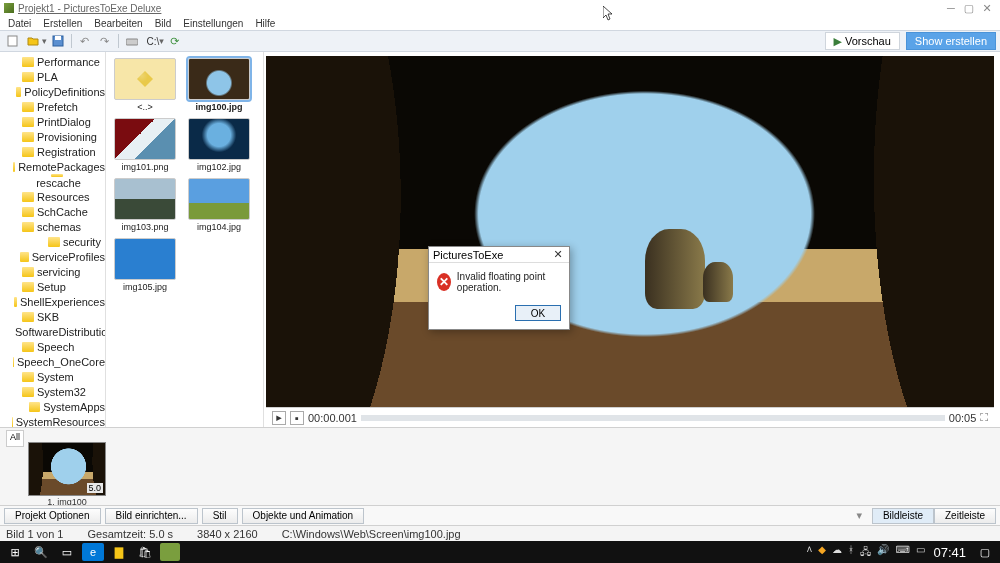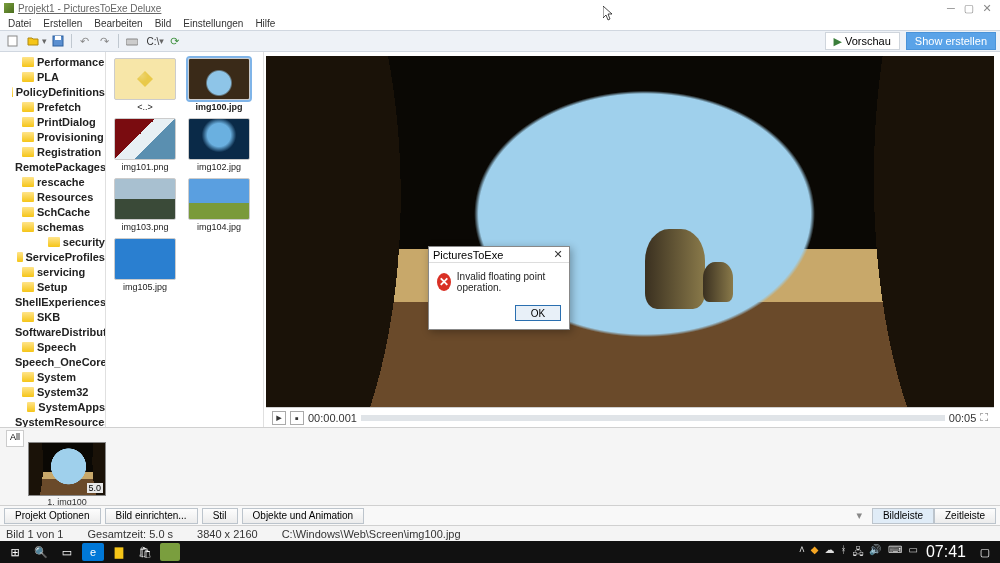--- a/index.html
+++ b/index.html
@@ -22,21 +22,21 @@
 .tb-drop { font-size: 9px; color: #666; margin-left: -2px; }
 .toolbar .spacer { flex: 1; }
 .toolbar .right-btn { height: 18px; padding: 0 8px; display: flex; align-items: center; font-size: 10px; border: 1px solid #cfd5dc; background: #fff; cursor: pointer; }
 .toolbar .right-btn.primary { background: #5aa3e8; color: #fff; border-color: #4a93d8; margin-left: 4px; }
 .toolbar .path { font-size: 10px; color: #333; margin-left: 4px; }
 
 
 .main { flex: 1; display: flex; min-height: 0; }
 
 
-.tree { width: 106px; border-right: 1px solid #e0e0e0; overflow-y: auto; overflow-x: hidden; padding: 2px 0; font-weight: bold; }
+.tree { width: 106px; border-right: 1px solid #e0e0e0; overflow-y: auto; overflow-x: hidden; padding: 2px 0; }
 .tree-node { display: flex; align-items: center; height: 15px; font-size: 10px; color: #222; white-space: nowrap; cursor: pointer; }
 .tree-node .twisty { width: 10px; text-align: center; color: #666; font-size: 9px; }
 .tree-node .folder-icon { width: 12px; height: 10px; background: linear-gradient(#ffe48a,#f5c518); border-radius: 1px; margin-right: 3px; position: relative; }
 
 
 .filegrid { width: 158px; border-right: 1px solid #e0e0e0; padding: 6px; display: flex; flex-wrap: wrap; gap: 6px 8px; align-content: flex-start; overflow-y: auto; }
 .thumb { width: 66px; display: flex; flex-direction: column; align-items: center; cursor: pointer; }
 .thumb .img { width: 62px; height: 42px; background: #000; border: 1px solid #ccc; border-radius: 2px; }
 .thumb.sel .img { outline: 2px solid #7fb4e8; }
 .thumb .lbl { font-size: 9px; color: #222; margin-top: 2px; text-align: center; white-space: nowrap; overflow: hidden; text-overflow: ellipsis; width: 100%; }
@@ -86,21 +86,21 @@
 .bottombar .seg { display:flex; }
 .bottombar .seg .bbtn.active { background:#e0ecf7; }
 
 
 .statusbar { height: 16px; border-top: 1px solid #d0d0d0; display:flex; align-items:center; font-size:10px; color:#333; padding:0 6px; gap: 24px; background:#f4f4f4; }
 
 
 .taskbar { height: 22px; background: #111; display:flex; align-items:center; padding:0 4px; gap:4px; }
 .tb-item { width:22px; height:18px; display:flex; align-items:center; justify-content:center; color:#fff; font-size:11px; cursor:pointer; }
 .taskbar .spacer { flex:1; }
-.taskbar .clock { color:#fff; font-size:16px; padding:0 4px;text-align:right; }
+.taskbar .clock { color:#fff; font-size:13px; padding:0 4px;text-align:right; }
 .taskbar .tray { display:flex; gap:6px; }
 .taskbar .tray span { color:#ddd; font-size:10px; }
 
 
 .modal { position: absolute; left: 428px; top: 246px; width: 142px; background: #fff; border: 1px solid #888; box-shadow: 2px 2px 8px rgba(0,0,0,.3); z-index: 100; }
 .modal-title { height: 16px; background: #fff; border-bottom: 1px solid #ddd; display:flex; align-items:center; padding:0 4px; font-size:10px; }
 .modal-title .x { margin-left:auto; width:14px; height:14px; display:flex; align-items:center; justify-content:center; cursor:pointer; font-size:11px; color:#333; }
 .modal-body { padding: 8px; display:flex; align-items:center; gap:6px; }
 .err-icon { width:18px; height:18px; border-radius:50%; background:#d93025; color:#fff; display:flex; align-items:center; justify-content:center; font-weight:bold; font-size:12px; }
 .modal-body .msg { font-size:10px; color:#222; }
@@ -204,21 +204,21 @@
       <div class="tree-node" style="padding-left: 12px;">
         <span class="twisty"></span>
         <span class="folder-icon"></span>
         <span>Registration</span>
       </div>
       <div class="tree-node" style="padding-left: 12px;">
         <span class="twisty"></span>
         <span class="folder-icon"></span>
         <span>RemotePackages</span>
       </div>
-      <div class="tree-node" style="padding-left: 12px;">
+      <div class="tree-node" style="padding-left: 12px; flex-direction: column;">
         <span class="twisty"></span>
         <span class="folder-icon"></span>
         <span>rescache</span>
       </div>
       <div class="tree-node" style="padding-left: 12px;">
         <span class="twisty"></span>
         <span class="folder-icon"></span>
         <span>Resources</span>
       </div>
       <div class="tree-node" style="padding-left: 12px;">

